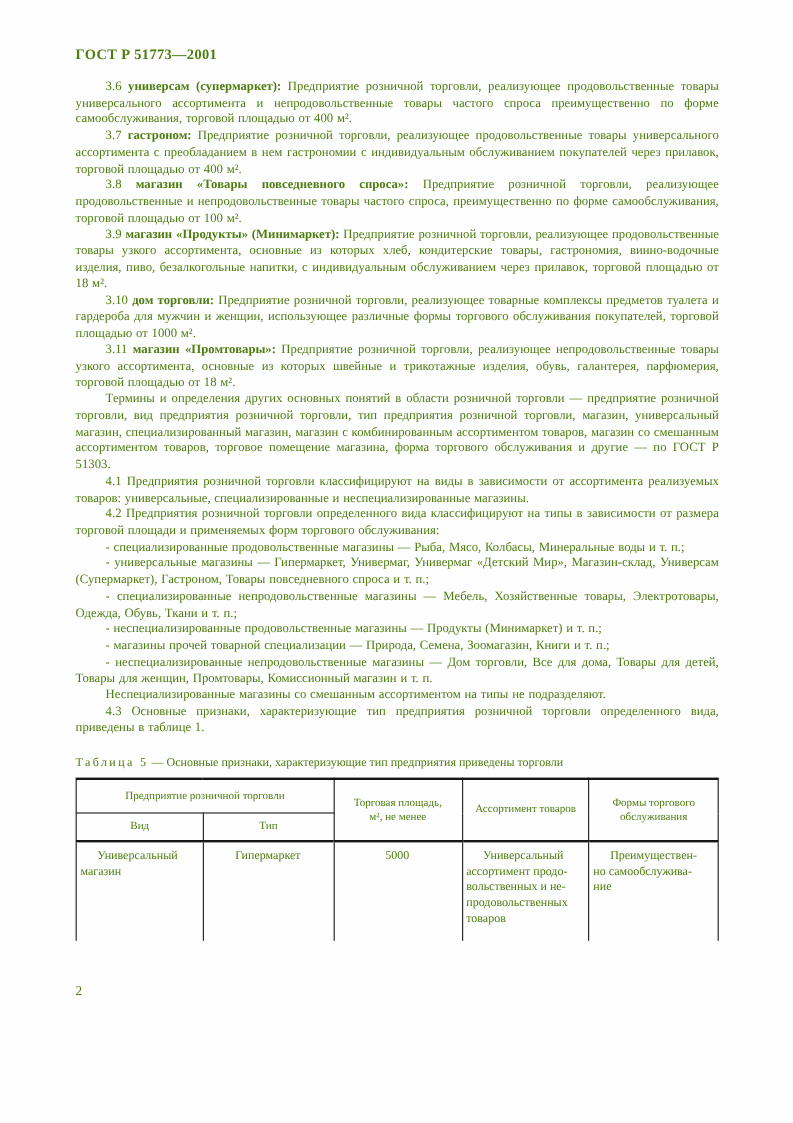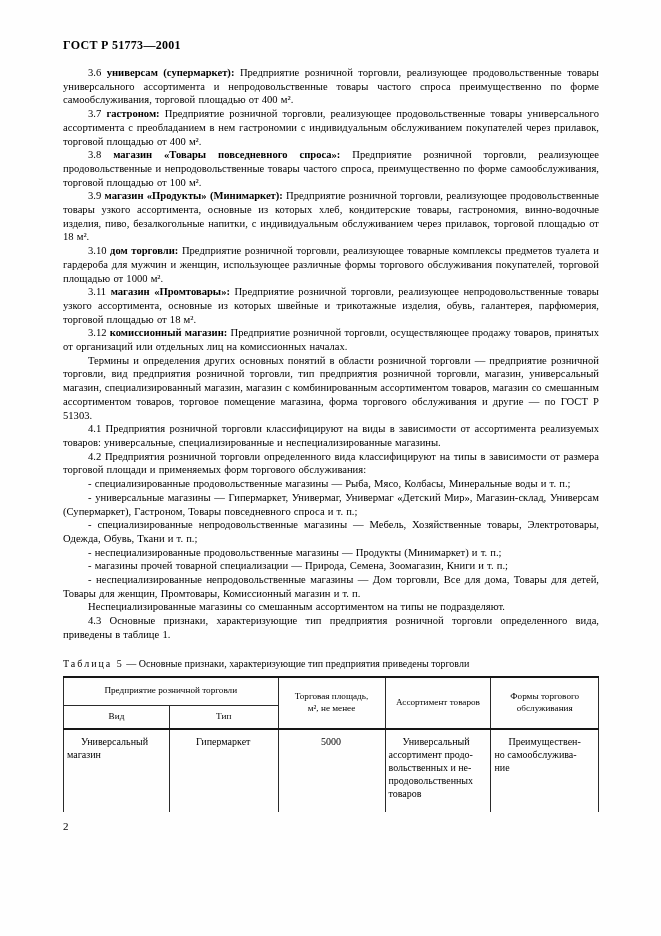--- a/index.html
+++ b/index.html
@@ -1,21 +1,21 @@
 <!DOCTYPE html>
 <html lang="ru"><head>
 <meta charset="utf-8">
 <style>
   html, body { margin: 0; padding: 0; background: #ffffff; }
   .page {
     position: relative;
     width: 661px;
     height: 936px;
     background: #fefefe;
-    color: #000000;
+    color: #4d7c0f;
     font-family: "Liberation Serif", "DejaVu Serif", serif;
     overflow: hidden;
   }
   .content {
     position: absolute;
     left: 63px;
     top: 38px;
     width: 536px;
   }
   .doc-header {
@@ -97,21 +97,20 @@
   <div class="content">
 
     <div class="doc-header">ГОСТ Р 51773—2001</div>
 
     <p class="para"><span>3.6</span> <b class="term">универсам (супермаркет):</b> <span>Предприятие розничной торговли, реализующее продовольственные товары универсального ассортимента и непродовольственные товары частого спроса преимущественно по форме самообслуживания, торговой площадью от 400 м².</span></p>
     <p class="para"><span>3.7</span> <b class="term">гастроном:</b> <span>Предприятие розничной торговли, реализующее продовольственные товары универсального ассортимента с преобладанием в нем гастрономии с индивидуальным обслуживанием покупателей через прилавок, торговой площадью от 400 м².</span></p>
     <p class="para"><span>3.8</span> <b class="term">магазин «Товары повседневного спроса»:</b> <span>Предприятие розничной торговли, реализующее продовольственные и непродовольственные товары частого спроса, преимущественно по форме самообслуживания, торговой площадью от 100 м².</span></p>
     <p class="para"><span>3.9</span> <b class="term">магазин «Продукты» (Минимаркет):</b> <span>Предприятие розничной торговли, реализующее продовольственные товары узкого ассортимента, основные из которых хлеб, кондитерские товары, гастрономия, винно-водочные изделия, пиво, безалкогольные напитки, с индивидуальным обслуживанием через прилавок, торговой площадью от 18 м².</span></p>
     <p class="para"><span>3.10</span> <b class="term">дом торговли:</b> <span>Предприятие розничной торговли, реализующее товарные комплексы предметов туалета и гардероба для мужчин и женщин, использующее различные формы торгового обслуживания покупателей, торговой площадью от 1000 м².</span></p>
     <p class="para"><span>3.11</span> <b class="term">магазин «Промтовары»:</b> <span>Предприятие розничной торговли, реализующее непродовольственные товары узкого ассортимента, основные из которых швейные и трикотажные изделия, обувь, галантерея, парфюмерия, торговой площадью от 18 м².</span></p>
-    <p class="para"><span>3.12</span> <b class="term">комиссионный магазин:</b> <span>Предприятие розничной торговли, осуществляющее продажу товаров, принятых от организаций или отдельных лиц на комиссионных началах.</span></p>
 
     <p class="para">Термины и определения других основных понятий в области розничной торговли — предприятие розничной торговли, вид предприятия розничной торговли, тип предприятия розничной торговли, магазин, универсальный магазин, специализированный магазин, магазин с комбинированным ассортиментом товаров, магазин со смешанным ассортиментом товаров, торговое помещение магазина, форма торгового обслуживания и другие — по ГОСТ Р 51303.</p>
 
 
     <p class="para">4.1  Предприятия розничной торговли классифицируют на виды в зависимости от ассортимента реализуемых товаров: универсальные, специализированные и неспециализированные магазины.</p>
     <p class="para">4.2  Предприятия розничной торговли определенного вида классифицируют на типы в зависимости от размера торговой площади и применяемых форм торгового обслуживания:</p>
     <p class="para">- специализированные продовольственные магазины — Рыба, Мясо, Колбасы, Минеральные воды и т. п.;</p>
     <p class="para">- универсальные магазины — Гипермаркет, Универмаг, Универмаг «Детский Мир», Магазин-склад, Универсам (Супермаркет), Гастроном, Товары повседневного спроса и т. п.;</p>
     <p class="para">- специализированные непродовольственные магазины — Мебель, Хозяйственные товары, Электротовары, Одежда, Обувь, Ткани и т. п.;</p>
     <p class="para">- неспециализированные продовольственные магазины — Продукты (Минимаркет) и т. п.;</p>

